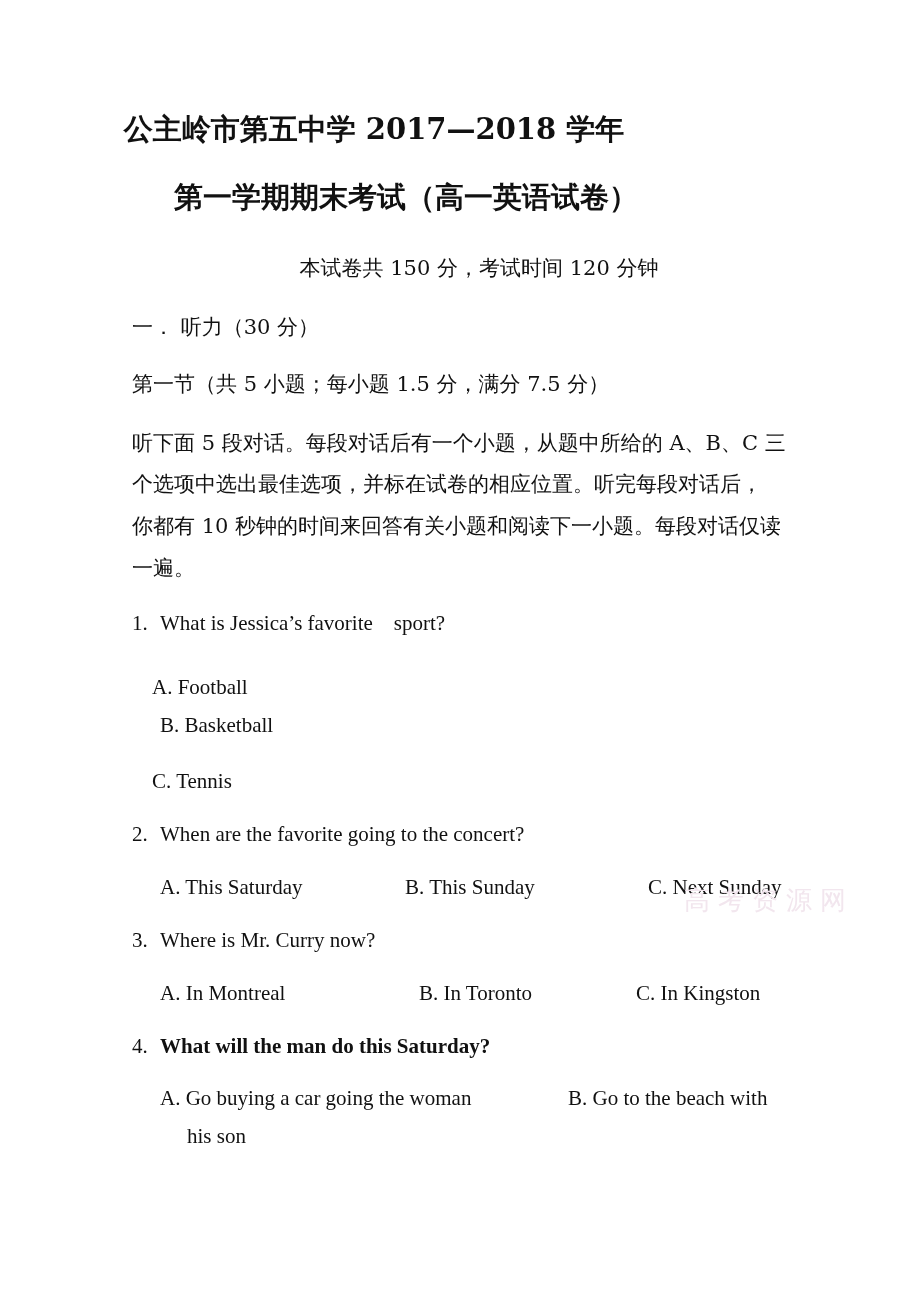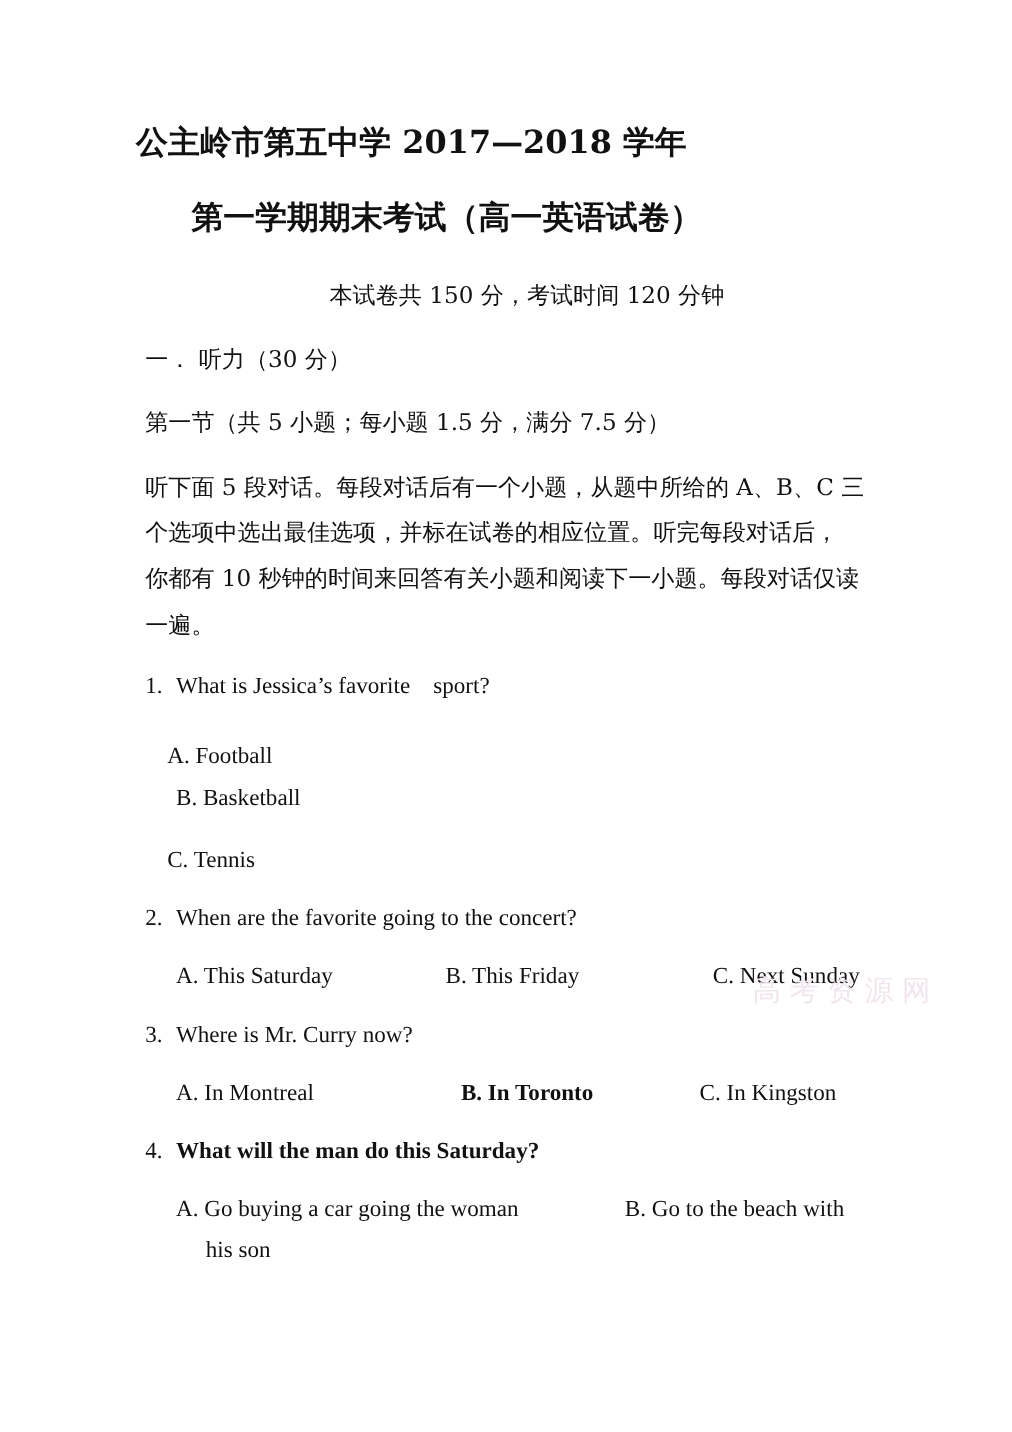--- a/index.html
+++ b/index.html
@@ -61,31 +61,31 @@
   <div class="abs en" style="left:160px; top:611px; white-space:pre;">What is Jessica’s favorite    sport?</div>
   <div class="abs en" style="left:152px; top:664px;margin-top:11px;">A. Football</div>
   <div class="abs en" style="left:160px; top:713px;">B. Basketball</div>
   <div class="abs en" style="left:152px; top:769px;">C. Tennis</div>
 </div>
 
 <div>
   <div class="abs en" style="left:132px; top:822px;">2.</div>
   <div class="abs en" style="left:160px; top:822px;">When are the favorite going to the concert?</div>
   <div class="abs en" style="left:160px; top:875px;">A. This Saturday</div>
-  <div class="abs en" style="left:405px; top:875px;">B. This Friday</div>
+  <div class="abs en" style="left:405px; top:875px;">B. This Sunday</div>
   <div class="abs en" style="left:648px; top:875px;">C. Next Sunday</div>
 </div>
 
 <div class="abs watermark" style="left:684px; top:883px;">高考资源网</div>
 
 <div>
   <div class="abs en" style="left:132px; top:928px;">3.</div>
   <div class="abs en" style="left:160px; top:928px;font-family:Liberation Serif, serif;">Where is Mr. Curry now?</div>
   <div class="abs en" style="left:160px; top:981px;">A. In Montreal</div>
-  <div class="abs en" style="left:419px; top:981px;font-weight:bold;">B. In Toronto</div>
+  <div class="abs en" style="left:419px; top:981px;">B. In Toronto</div>
   <div class="abs en" style="left:636px; top:981px;">C. In Kingston</div>
 </div>
 
 <div>
   <div class="abs en" style="left:132px; top:1034px;">4.</div>
   <div class="abs en" style="left:160px; top:1034px;font-weight:bold;">What will the man do this Saturday?</div>
   <div class="abs en" style="left:160px; top:1086px;">A. Go buying a car going the woman</div>
   <div class="abs en" style="left:568px; top:1086px;">B. Go to the beach with</div>
   <div class="abs en" style="left:187px; top:1124px;">his son</div>
 </div>

